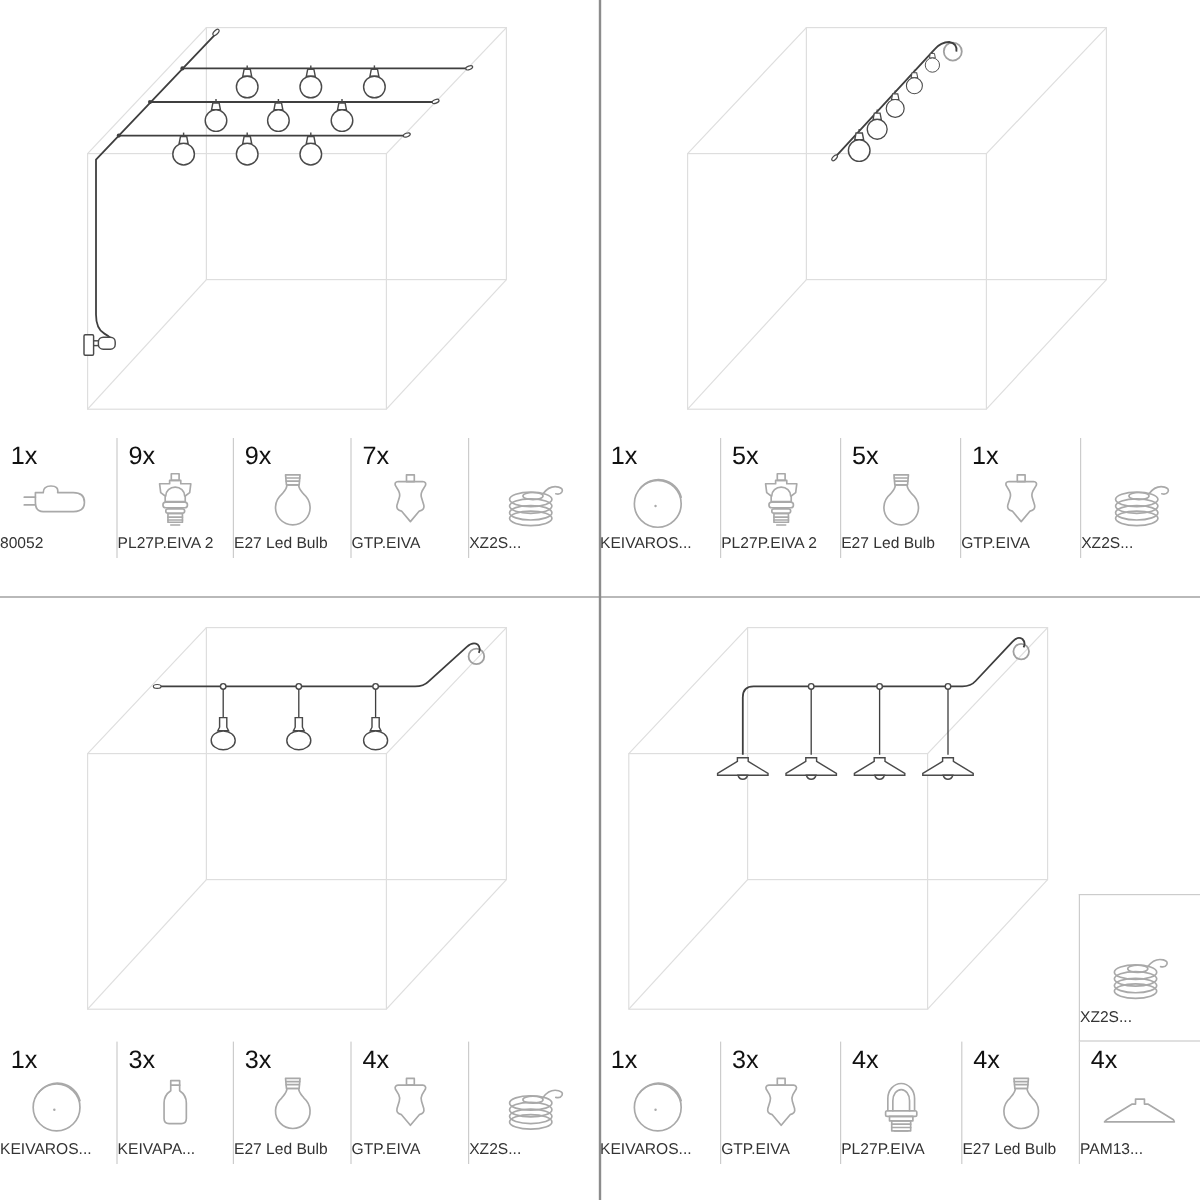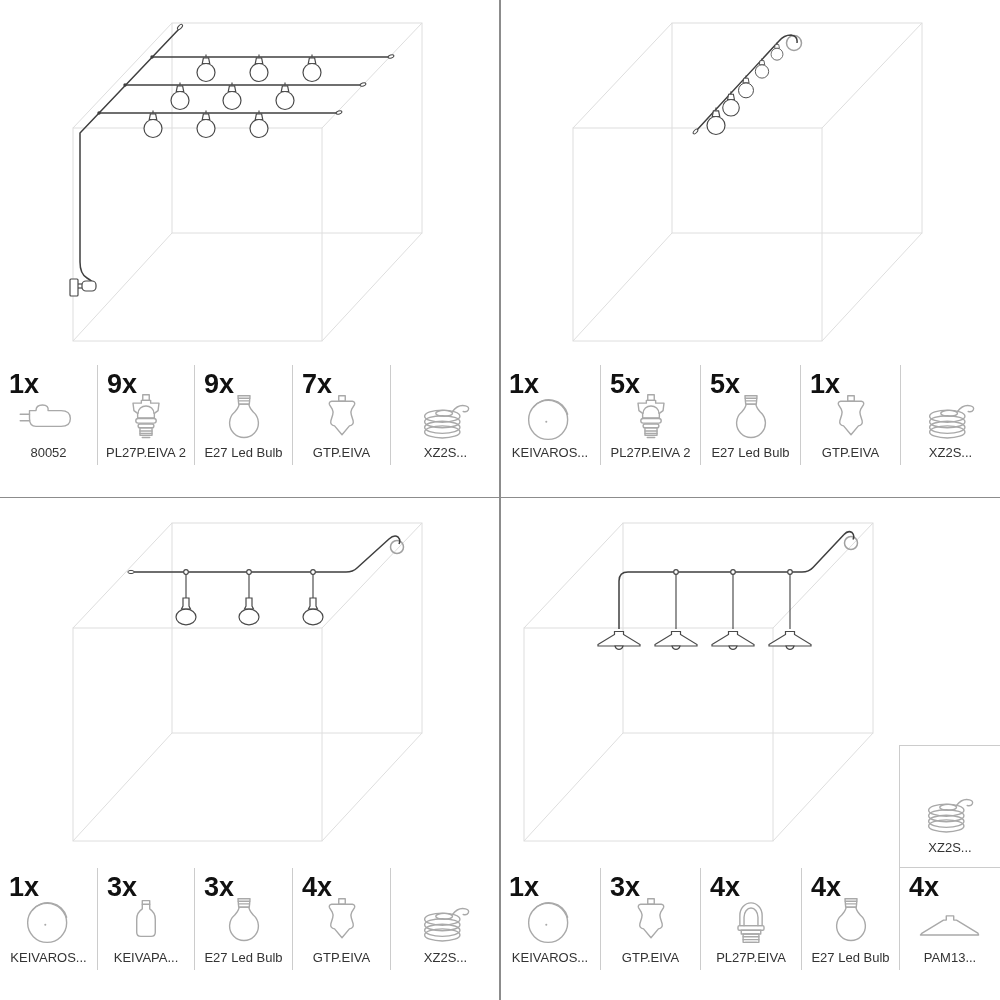--- a/index.html
+++ b/index.html
@@ -19,23 +19,23 @@
   .fix{stroke:var(--fixture);stroke-width:1.2;fill:#ffffff}
   .fixline{stroke:var(--fixture);stroke-width:1.2;fill:none}
   .dot{fill:var(--cable);stroke:none}
   .cap{stroke:var(--fixture);stroke-width:1;fill:#ffffff}
   .rose-ring{stroke:var(--rose);stroke-width:1.5;fill:none}
   .icon-art{stroke:var(--icon_stroke);stroke-width:1.5;fill:none;
             stroke-linejoin:round;stroke-linecap:round}
   .parts-row{position:absolute;display:flex}
   .part-cell{position:relative;height:100%;box-sizing:border-box;background:transparent}
   .part-cell + .part-cell{border-left:1px solid var(--separator)}
-  .qty{position:absolute;top:4px;left:9px;font-size:27px;font-weight:bold;color:var(--qty_text)}
+  .qty{position:absolute;top:4px;left:9px;font-size:21px;font-weight:normal;color:var(--qty_text)}
   .part-icon{position:absolute;left:50%;top:27px;transform:translateX(-50%);width:68px;height:52px}
-  .part-label{position:absolute;bottom:5px;left:0;width:100%;text-align:center;
+  .part-label{position:absolute;bottom:5px;left:0;width:100%;
               font-size:13px;color:var(--label_text);white-space:nowrap}
   .extra-cell{position:absolute;left:899px;top:745px;width:101px;height:123px;box-sizing:border-box;
               border-left:1px solid var(--separator);border-top:1px solid var(--separator);
               border-bottom:1px solid var(--separator)}
   .extra-cell .part-icon{top:40px}
   .extra-cell .part-label{bottom:12px}
   .divider-v{position:absolute;left:499px;top:0;width:1.5px;height:1000px;background:var(--divider)}
   .divider-h{position:absolute;left:0;top:496.5px;width:1000px;height:1.5px;background:var(--divider)}
 </style>
 </head>

